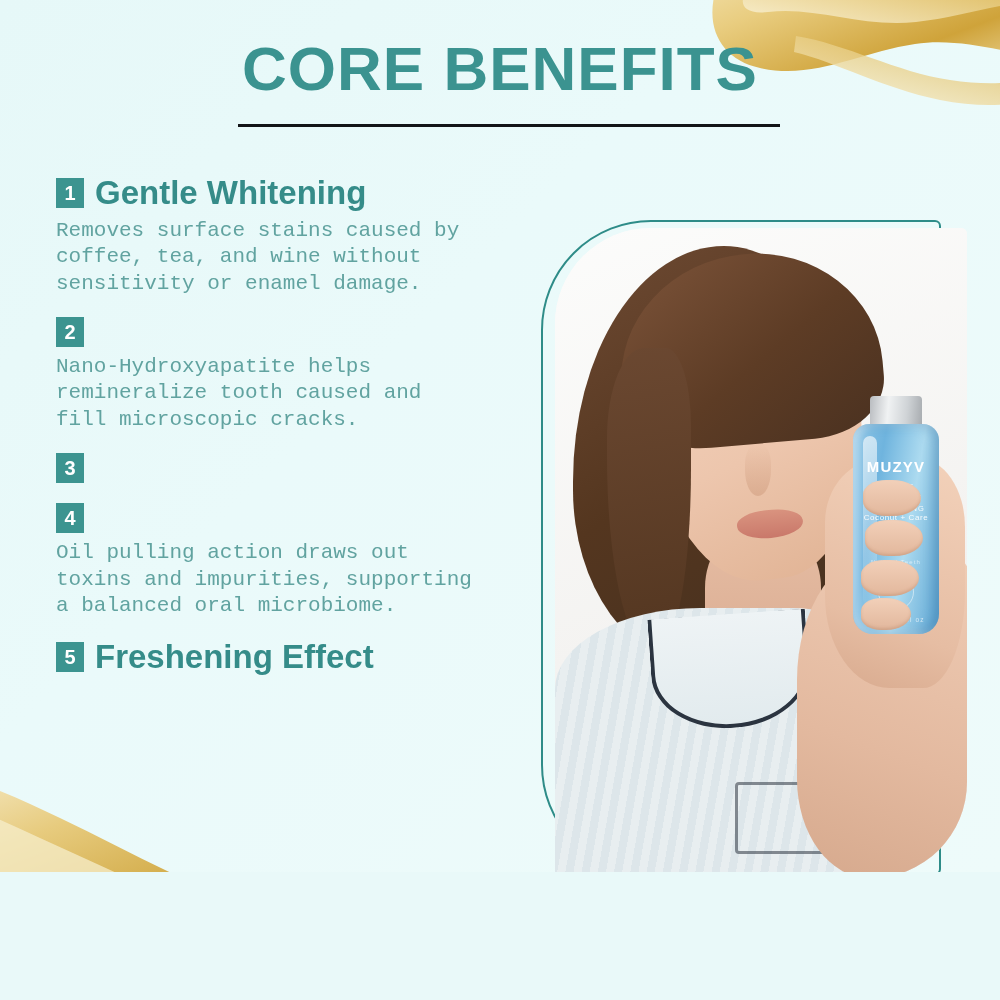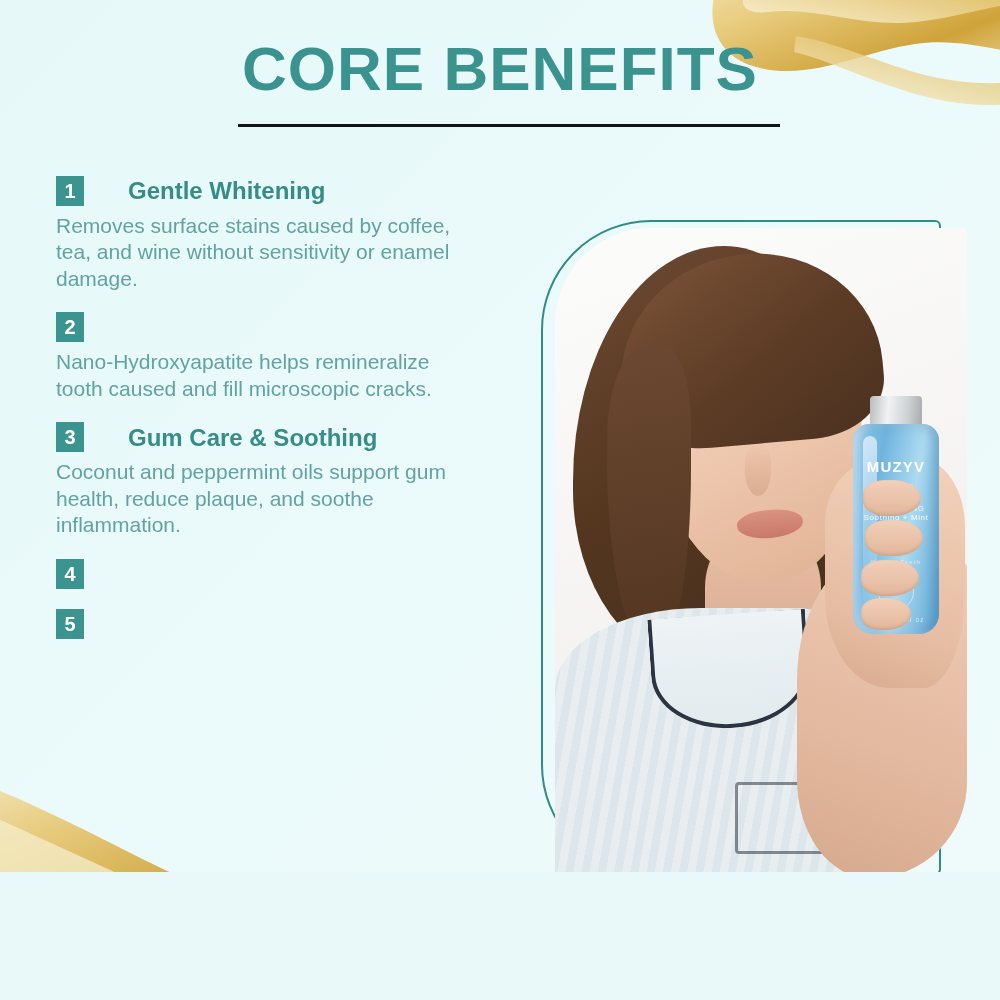--- a/index.html
+++ b/index.html
@@ -85,33 +85,33 @@
     background: #3c9490;
     color: #ffffff;
     font-size: 20px;
     font-weight: 700;
     display: flex;
     align-items: center;
     justify-content: center;
     line-height: 1;
   }
   .benefit-title {
-    font-size: 24px;
+    font-size: 33px;
     font-weight: 700;
     color: #358c89;
     line-height: 1.05;
     white-space: nowrap;
-    margin-left: 33px;
   }
   .benefit-desc {
     font-size: 21px;
     line-height: 1.26;
     color: #61a3a0;
     font-weight: 400;
     max-width: 420px;
+    font-family: Liberation Mono, monospace;
   }
 
   
   .photo-frame {
     position: absolute;
     left: 541px;
     top: 220px;
     width: 400px;
     height: 655px;
     border: 2px solid #2e8c88;
@@ -381,34 +381,34 @@
     <div class="benefit">
       <div class="benefit-head">
         <span class="badge">2</span>
       </div>
       <div class="benefit-desc">Nano-Hydroxyapatite helps remineralize tooth caused and fill microscopic cracks.</div>
     </div>
 
     <div class="benefit">
       <div class="benefit-head">
         <span class="badge">3</span>
-        <span class="benefit-title">Gum Care &amp; Soothing</span>
-      </div>
-      <div class="benefit-desc">Coconut and peppermint oils support gum health, reduce plaque, and soothe inflammation.</div>
+      </div>
     </div>
 
     <div class="benefit">
       <div class="benefit-head">
         <span class="badge">4</span>
       </div>
+      <div class="benefit-desc">Oil pulling action draws out toxins and impurities, supporting a balanced oral microbiome.</div>
     </div>
 
     <div class="benefit">
       <div class="benefit-head">
         <span class="badge">5</span>
+        <span class="benefit-title">Freshening Effect</span>
       </div>
     </div>
 
   </div>
 
   <div class="photo-frame"></div>
 
   <div class="photo">
     <div class="bg-wall"></div>
     <div class="hair-back"></div>
@@ -433,21 +433,21 @@
     <div class="bottle">
       <div class="bottle-cap"></div>
       <div class="bottle-body">
         <div class="bottle-shine"></div>
         <div class="label-brand">MUZYV</div>
         <div class="label-line lbl-1">
           <div>GENTLE</div>
           <div>WHITENING</div>
           <div>OIL PULLING</div>
         </div>
-        <div class="label-line lbl-2">Soothing + Mint</div>
+        <div class="label-line lbl-2">Coconut + Care</div>
         <div class="label-line lbl-3">
           <div>Natural</div>
           <div>Alcohol Free</div>
         </div>
         <div class="label-line lbl-4">Natural Teeth Whitening</div>
         <div class="label-seal"></div>
         <div class="label-line lbl-vol">240ml / 8 fl oz</div>
       </div>
     </div>
 

